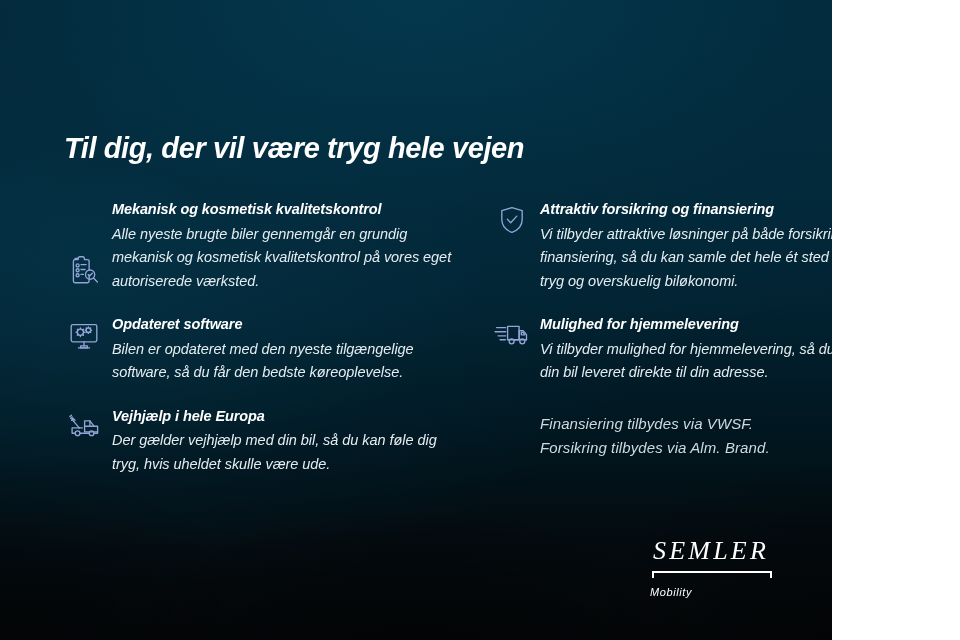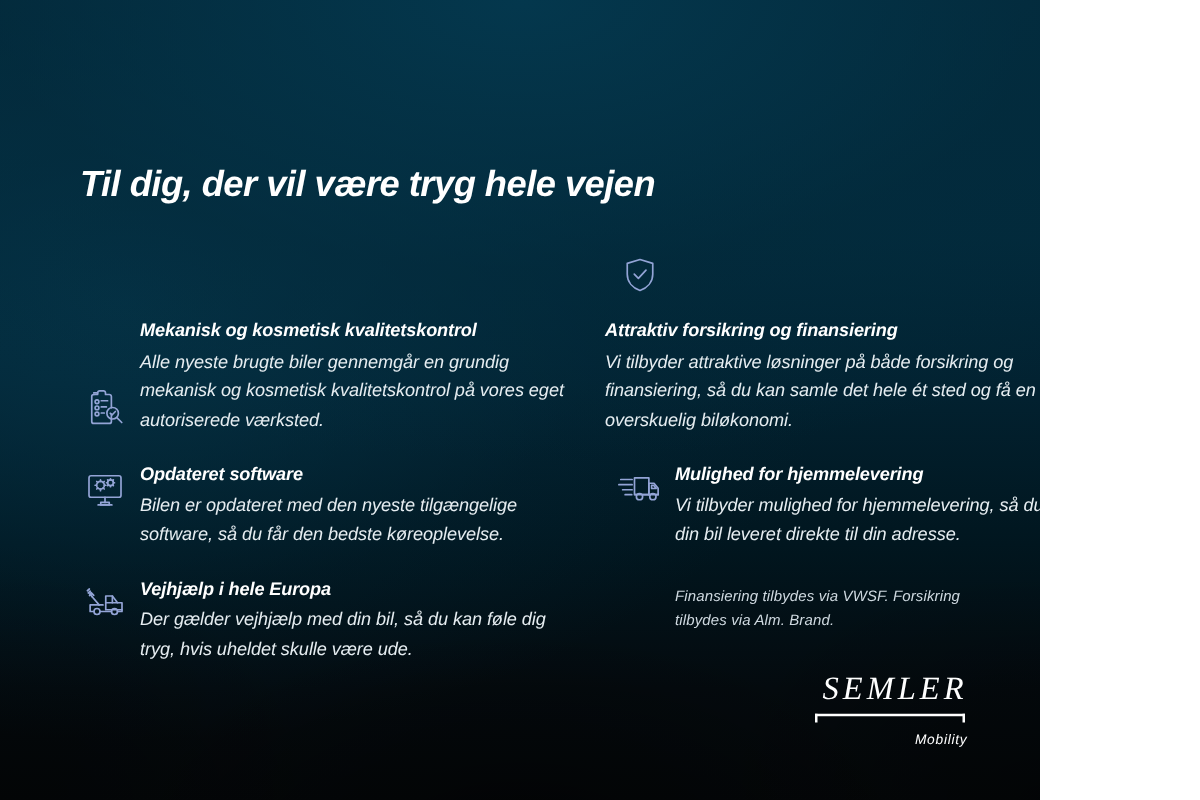--- a/index.html
+++ b/index.html
@@ -95,43 +95,43 @@
     font-size: 14.5px;
     font-weight: normal;
     color: #e6edf1;
     line-height: 1.62;
     margin: 0;
     letter-spacing: -0.05px;
   }
 
   
   .slot-1 { grid-column: 1; grid-row: 1; margin-bottom: 22px; align-items: flex-end; }
-  .slot-2 { grid-column: 2; grid-row: 1; margin-bottom: 22px; flex-direction: column; }
+  .slot-2 { grid-column: 2; grid-row: 1; margin-bottom: 22px; }
   .slot-3 { grid-column: 1; grid-row: 2; margin-bottom: 22px; }
   .slot-4 { grid-column: 2; grid-row: 2; margin-bottom: 22px; justify-content: space-between; }
   .slot-5 { grid-column: 1; grid-row: 3; }
 
   .disclaimer {
     grid-column: 2;
     grid-row: 3;
     padding-left: 56px;
     padding-top: 5px;
-    font-size: 12px;
+    font-size: 15px;
     line-height: 1.62;
     color: #cfd9e0;
     letter-spacing: 0.1px;
     max-width: 300px;
   }
   .disclaimer strong { font-weight: bold; color: #ffffff; }
 
   .logo {
     position: absolute;
     right: 58px;
     bottom: 42px;
-    text-align: right;
+    text-align: left;
     width: 124px;
   }
   .logo-word {
     font-family: "Liberation Serif", serif;
     font-size: 26px;
     letter-spacing: 3.2px;
     color: #ffffff;
     line-height: 1;
     padding-left: 3px;
   }

